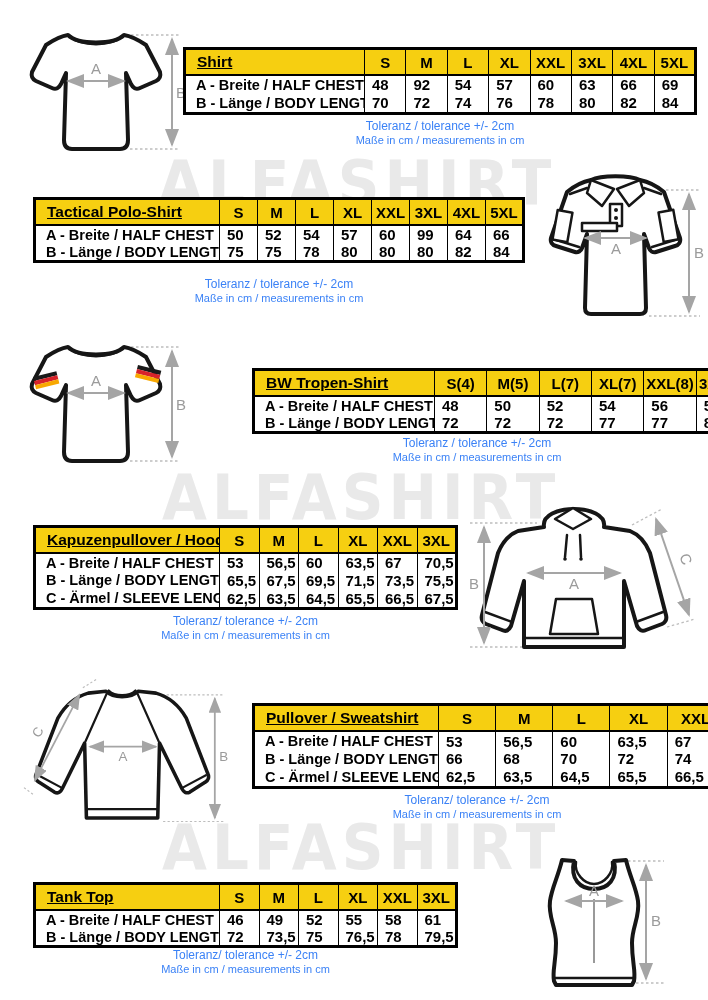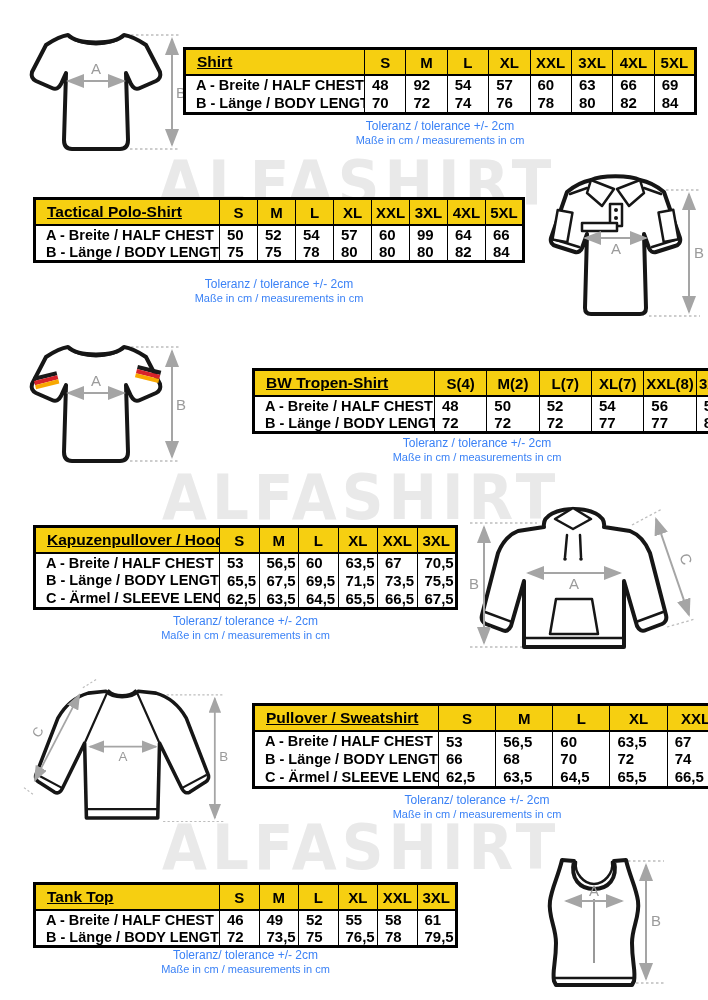--- a/index.html
+++ b/index.html
@@ -248,21 +248,21 @@
           <col>
           <col>
           <col>
           <col>
           <col>
         </colgroup>
         <thead>
           <tr>
             <th class="title">BW Tropen-Shirt</th>
             <th>S(4)</th>
-            <th>M(2)</th>
+            <th>M(5)</th>
             <th>L(7)</th>
             <th>XL(7)</th>
             <th>XXL(8)</th>
             <th>3XL(9)</th>
           </tr>
         </thead>
         <tbody>
           <tr>
             <td class="lbl">A -  Breite / HALF CHEST</td>
             <td>48</td>

